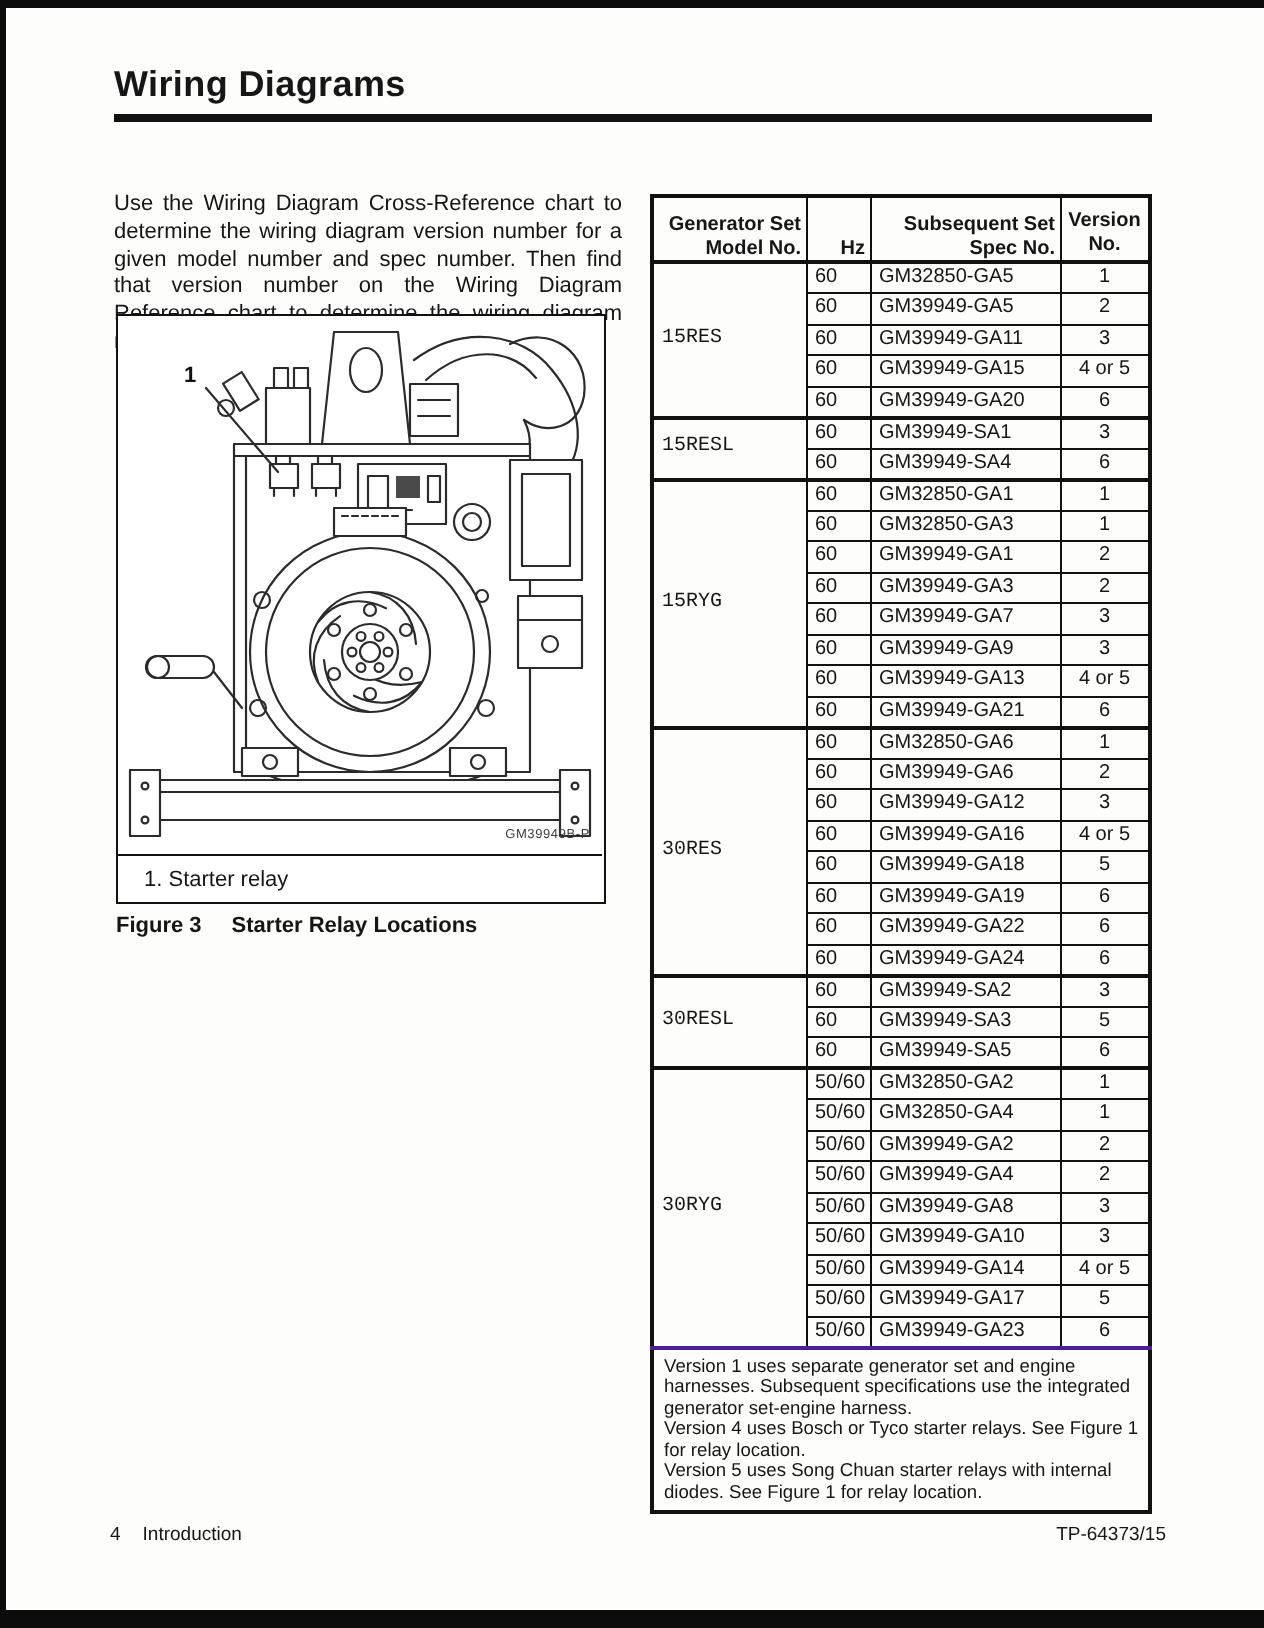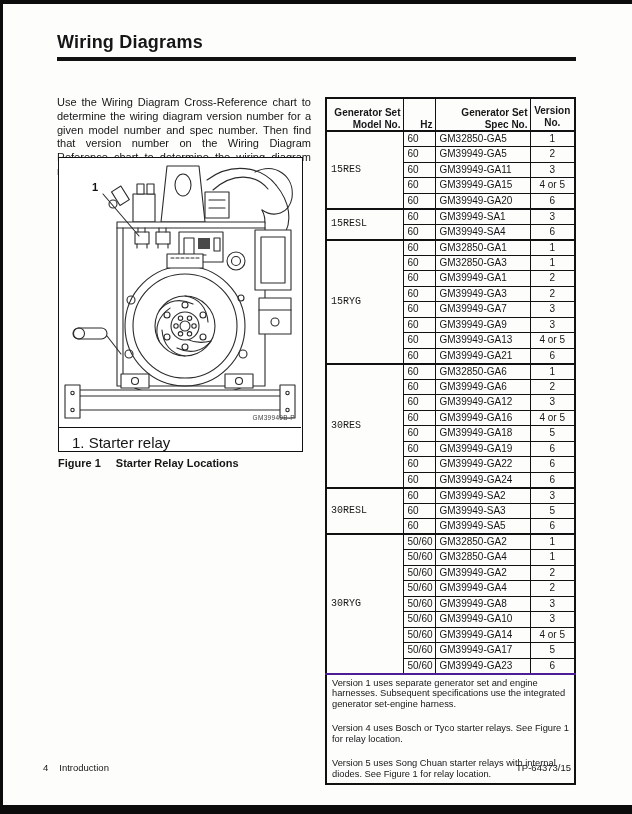--- a/index.html
+++ b/index.html
@@ -36,21 +36,21 @@
   }
   .figure-drawing { position:absolute; left:0; top:0; width:242px; height:268px; }
   .drawing-number {
     position:absolute; right:7px; top:256px;
     font-size:6.5px; color:#3c3c3c; letter-spacing:.3px;
   }
   .figure-separator {
     position:absolute; left:-1px; top:269px; width:243px;
     border-top:1.3px solid #111;
   }
-  .figure-legend { position:absolute; left:13px; top:276px; font-size:15px; }
+  .figure-legend { position:absolute; left:13px; top:276px; font-size:11px; }
   .figure-caption {
     position:absolute; left:55px; top:453px;
     font-size:11px; font-weight:bold;
   }
   .figure-caption .cap-text { margin-left:15px;text-align:center; }
   
   .xref-heading {
     position:absolute; left:322px; top:71px;
     font-size:15px; font-weight:bold;
   }
@@ -68,24 +68,24 @@
   }
   thead th.version-h { text-align:center; padding:2px 1px; }
   td { height:15.5px; padding:0 2px 0 4px; line-height:12px; }
   td.model-cell { vertical-align:middle;font-family:Liberation Mono, monospace; }
   td.version-cell { text-align:center; padding:0; }
   tr.group-start td { border-top:2px solid #111; }
   td.notes-cell {
     height:auto; white-space:normal; line-height:10.5px;
     font-size:9.3px; padding:3px 5px 4px 5px; border-top:2px solid #4c1d95;
   }
-  .notes-cell p + p { margin-top:14px; }
+  .notes-cell p + p { margin-top:0; }
   
   .page-footer {
-    position:absolute; left:40px; top:758px; width:528px;
+    position:absolute; left:52px; top:758px; width:528px;
     display:flex; justify-content:space-between;
     font-size:9.5px;
   }
   .footer-left span + span { margin-left:11px; }
   .footer-right span + span { margin-left:0; }
 </style>
 </head>
 <body>
 
 <div class="page">
@@ -202,37 +202,37 @@
         <line x1="44" y1="36" x2="80" y2="78"></line>
       </g>
       <text x="33" y="33" font-size="11" font-weight="bold" fill="#111">1</text>
     </svg>
     <div class="drawing-number">GM39949B-P</div>
     <div class="figure-separator"></div>
     <div class="figure-legend">1. Starter relay</div>
   </div>
 
   <div class="figure-caption">
-    <span class="cap-label">Figure 1</span><span class="cap-text">Starter Relay Locations</span>
+    <span class="cap-label">Figure 3</span><span class="cap-text">Starter Relay Locations</span>
   </div>
 
 
   <div class="xref-table-wrap">
     <table>
       <colgroup>
         <col style="width:77px">
           <col style="width:32px">
           <col style="width:95px">
           <col style="width:45px">
       </colgroup>
       <thead>
         <tr>
           <th>Generator Set Model No.</th>
           <th>Hz</th>
-          <th>Generator Set Spec No.</th>
+          <th>Subsequent Set Spec No.</th>
           <th class="version-h">Version No.</th>
         </tr>
       </thead>
       <tbody>
           <tr class="group-start">
             <td rowspan="5" class="model-cell">15RES</td>
             <td class="hz-cell">60</td>
             <td class="spec-cell">GM32850-GA5</td>
             <td class="version-cell">1</td>
           </tr>

